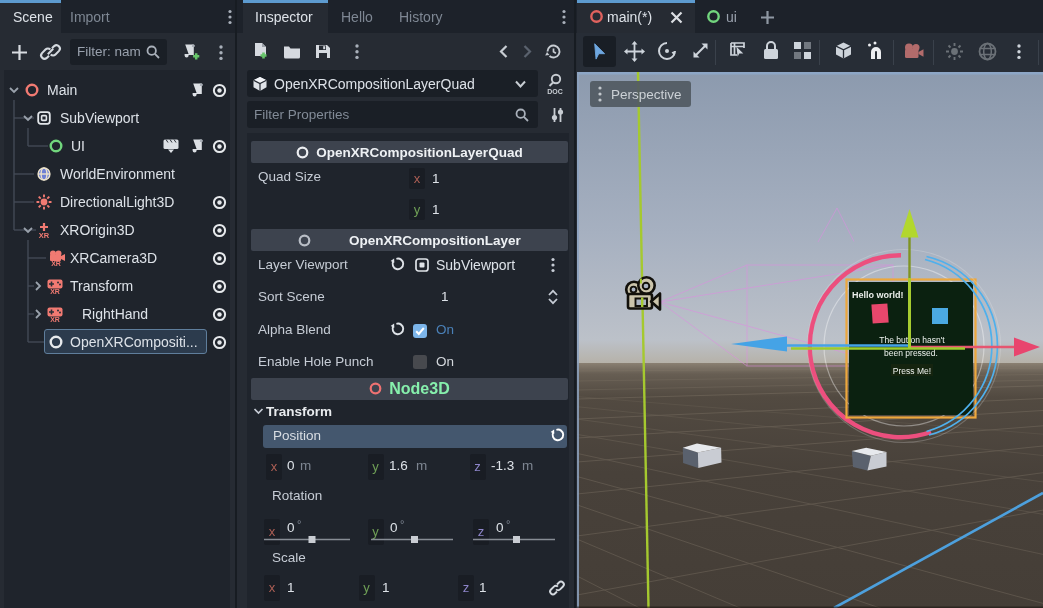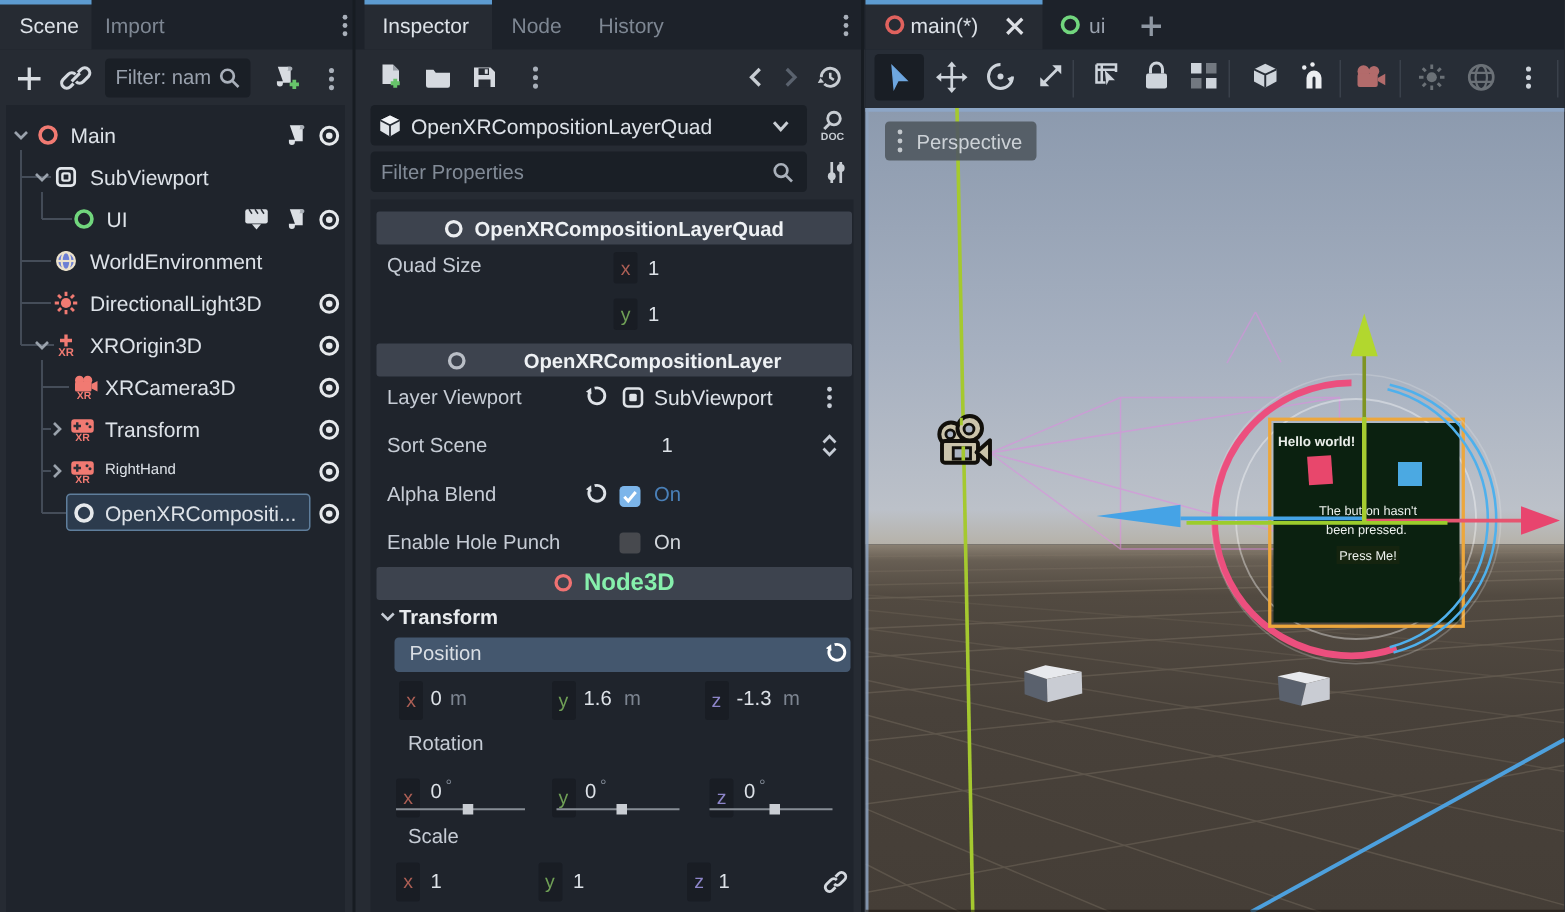--- a/index.html
+++ b/index.html
@@ -155,21 +155,21 @@
     </svg>
 
   <div class="t tw" style="left:47px;top:81px;font-size:14px;">Main</div>
   <div class="t tw" style="left:60px;top:109px;font-size:14px;">SubViewport</div>
   <div class="t tw" style="left:71px;top:137px;font-size:14px;">UI</div>
   <div class="t tw" style="left:60px;top:165px;font-size:14px;">WorldEnvironment</div>
   <div class="t tw" style="left:60px;top:193px;font-size:14px;">DirectionalLight3D</div>
   <div class="t tw" style="left:60px;top:221px;font-size:14px;">XROrigin3D</div>
   <div class="t tw" style="left:70px;top:249px;font-size:14px;">XRCamera3D</div>
   <div class="t tw" style="left:70px;top:277px;font-size:14px;">Transform</div>
-  <div class="t tw" style="left:70px;top:305px;font-size:10px;">RightHand</div>
+  <div class="t tw" style="left:82px;top:305px;font-size:14px;">RightHand</div>
   <div class="t tw" style="left:70px;top:333px;font-size:14px;">OpenXRCompositi...</div>
 
   <svg style="left:189px;top:82px" width="15" height="16" viewBox="0 0 15 16">
       <path d="M4.2 1.5h8.6v10.6h-5.2v0.5a2 2 0 1 1-4 0v-1.5h4z" fill="#dce0e5"></path>
       <path d="M12.8 1.5c1.5 0 1.5 2.6 0 2.6h-2.4c1 0 1-2.6 0-2.6z" fill="#a8aeb6"></path>
     </svg>
   <svg style="left:189px;top:138px" width="15" height="16" viewBox="0 0 15 16">
       <path d="M4.2 1.5h8.6v10.6h-5.2v0.5a2 2 0 1 1-4 0v-1.5h4z" fill="#dce0e5"></path>
       <path d="M12.8 1.5c1.5 0 1.5 2.6 0 2.6h-2.4c1 0 1-2.6 0-2.6z" fill="#a8aeb6"></path>
     </svg>
@@ -211,21 +211,21 @@
       <circle cx="7.5" cy="7.5" r="5.6" fill="none" stroke="#e6e9ec" stroke-width="2"></circle>
       <circle cx="7.5" cy="7.5" r="2.2" fill="#e6e9ec"></circle>
     </svg>
 </div>
 
 <div class="abs" id="inspector" style="left:244px;top:0;width:328px;height:608px;background:#262b33;">
   <div class="abs" style="left:0;top:0;width:328px;height:33px;background:#1d222a;"></div>
   <div class="abs" style="left:-1px;top:0;width:85px;height:33px;background:#262b33;"></div>
   <div class="abs" style="left:-1px;top:0;width:85px;height:2.5px;background:#5d9bd0;"></div>
   <div class="t tw" style="left:11px;top:8px;font-size:14px;">Inspector</div>
-  <div class="t dim" style="left:97px;top:8px;font-size:14px;">Node</div>
+  <div class="t dim" style="left:97px;top:8px;font-size:14px;">Hello</div>
   <div class="t dim" style="left:155px;top:8px;font-size:14px;">History</div>
   <svg style="left:314px;top:9px" width="12" height="16">
       <g fill="#a9b0ba">
         <circle cx="6" cy="2.5" r="1.6"></circle>
         <circle cx="6" cy="8" r="1.6"></circle>
         <circle cx="6" cy="13.5" r="1.6"></circle>
       </g>
     </svg>
 
   <div class="abs" style="left:3px;top:133px;width:322px;height:475px;background:#1f242c;"></div>

